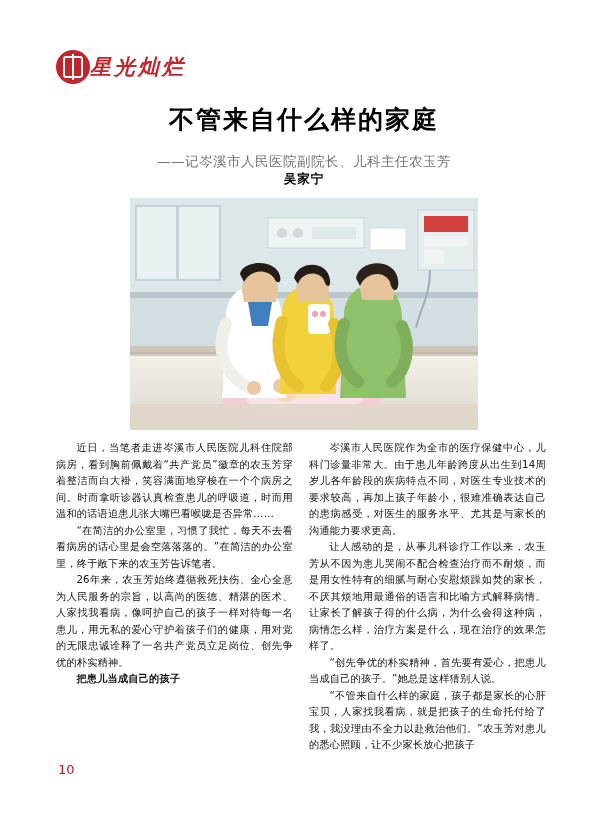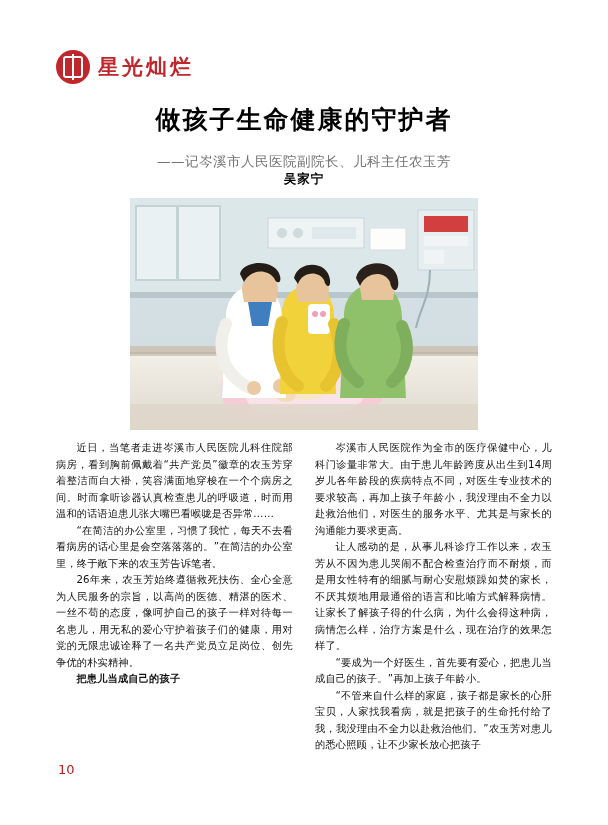--- a/index.html
+++ b/index.html
@@ -21,21 +21,21 @@
     box-sizing: border-box;
   }
 
   
   .masthead {
     position: absolute;
     left: 56px;
     top: 50px;
     display: flex;
     align-items: center;
-    gap: 8px;
+    font-style: italic;
   }
   .logo-mark {
     width: 34px;
     height: 34px;
     border-radius: 50%;
     background: #c0272d;
     position: relative;
     flex: 0 0 auto;
   }
   .logo-mark::before {
@@ -108,21 +108,21 @@
   }
   .photo svg { display: block; }
 
   
   .columns {
     position: absolute;
     left: 56px;
     top: 440px;
     width: 496px;
     display: flex;
-    gap: 22px;
+    gap: 16px;
   }
   .col {
     width: 237px;
     font-size: 10.2px;
     line-height: 1.62;
     color: #111111;
     text-align: justify;
     letter-spacing: 0.2px;
   }
   .col p {
@@ -149,21 +149,21 @@
 <body>
 
 <div class="page">
 
   <div class="masthead">
     <div class="logo-mark"></div>
     <div class="logo-text">星光灿烂</div>
   </div>
 
   <div class="title-block">
-    <div class="article-title">做孩子生命健康的守护者</div>
+    <div class="article-title">不管来自什么样的家庭</div>
     <div class="article-subtitle">——记岑溪市人民医院副院长、儿科主任农玉芳</div>
     <div class="article-byline">吴家宁</div>
   </div>
 
   <div class="photo">
     <svg width="348" height="232" viewBox="0 0 348 232" xmlns="http://www.w3.org/2000/svg">
       <defs>
         <linearGradient id="wallg" x1="0" y1="0" x2="0" y2="1">
           <stop offset="0" stop-color="#d9e4e8"></stop>
           <stop offset="1" stop-color="#cfdade"></stop>
@@ -239,26 +239,26 @@
       </g>
 
       <rect x="0" y="206" width="348" height="26" fill="#ded6c9" opacity="0.85"></rect>
     </svg>
   </div>
 
   <div class="columns">
     <div class="col">
       <p class="indent">近日，当笔者走进岑溪市人民医院儿科住院部病房，看到胸前佩戴着“共产党员”徽章的农玉芳穿着整洁而白大褂，笑容满面地穿梭在一个个病房之间。时而拿听诊器认真检查患儿的呼吸道，时而用温和的话语迫患儿张大嘴巴看喉咙是否异常……</p>
       <p class="indent">“在简洁的办公室里，习惯了我忙，每天不去看看病房的话心里是会空落落落的。”在简洁的办公室里，终于敞下来的农玉芳告诉笔者。</p>
-      <p class="indent">26年来，农玉芳始终遵循救死扶伤、全心全意为人民服务的宗旨，以高尚的医德、精湛的医术、一丝不苟的态度，像呵护自己的孩子一样对待每一名患儿，用无私的爱心守护着孩子们的健康，用对党的无限忠诚诠释了一名共产党员立足岗位、创先争优的朴实精神。</p>
+      <p class="indent">26年来，农玉芳始终遵循救死扶伤、全心全意为人民服务的宗旨，以高尚的医德、精湛的医术、人家找我看病，像呵护自己的孩子一样对待每一名患儿，用无私的爱心守护着孩子们的健康，用对党的无限忠诚诠释了一名共产党员立足岗位、创先争优的朴实精神。</p>
       <p class="sub">把患儿当成自己的孩子</p>
     </div>
     <div class="col">
-      <p class="indent">岑溪市人民医院作为全市的医疗保健中心，儿科门诊量非常大。由于患儿年龄跨度从出生到14周岁儿各年龄段的疾病特点不同，对医生专业技术的要求较高，再加上孩子年龄小，我没理由不全力以赴救治他们，对医生的服务水平、尤其是与家长的沟通能力要求更高。</p>
+      <p class="indent">岑溪市人民医院作为全市的医疗保健中心，儿科门诊量非常大。由于患儿年龄跨度从出生到14周岁儿各年龄段的疾病特点不同，对医生专业技术的要求较高，再加上孩子年龄小，很难准确表达自己的患病感受，对医生的服务水平、尤其是与家长的沟通能力要求更高。</p>
       <p class="indent">让人感动的是，从事儿科诊疗工作以来，农玉芳从不因为患儿哭闹不配合检查治疗而不耐烦，而是用女性特有的细腻与耐心安慰烦躁如焚的家长，不厌其烦地用最通俗的语言和比喻方式解释病情。让家长了解孩子得的什么病，为什么会得这种病，病情怎么样，治疗方案是什么，现在治疗的效果怎样了。</p>
-      <p class="indent">“要成为一个好医生，首先要有爱心，把患儿当成自己的孩子。”再加上孩子年龄小。</p>
+      <p class="indent">“创先争优的朴实精神，首先要有爱心，把患儿当成自己的孩子。”她总是这样猜别人说。</p>
       <p class="indent">“不管来自什么样的家庭，孩子都是家长的心肝宝贝，人家找我看病，就是把孩子的生命托付给了我，我没理由不全力以赴救治他们。”农玉芳对患儿的悉心照顾，让不少家长放心把孩子</p>
     </div>
   </div>
 
   <div class="folio">10</div>
 
 </div>
 
 </body></html>

